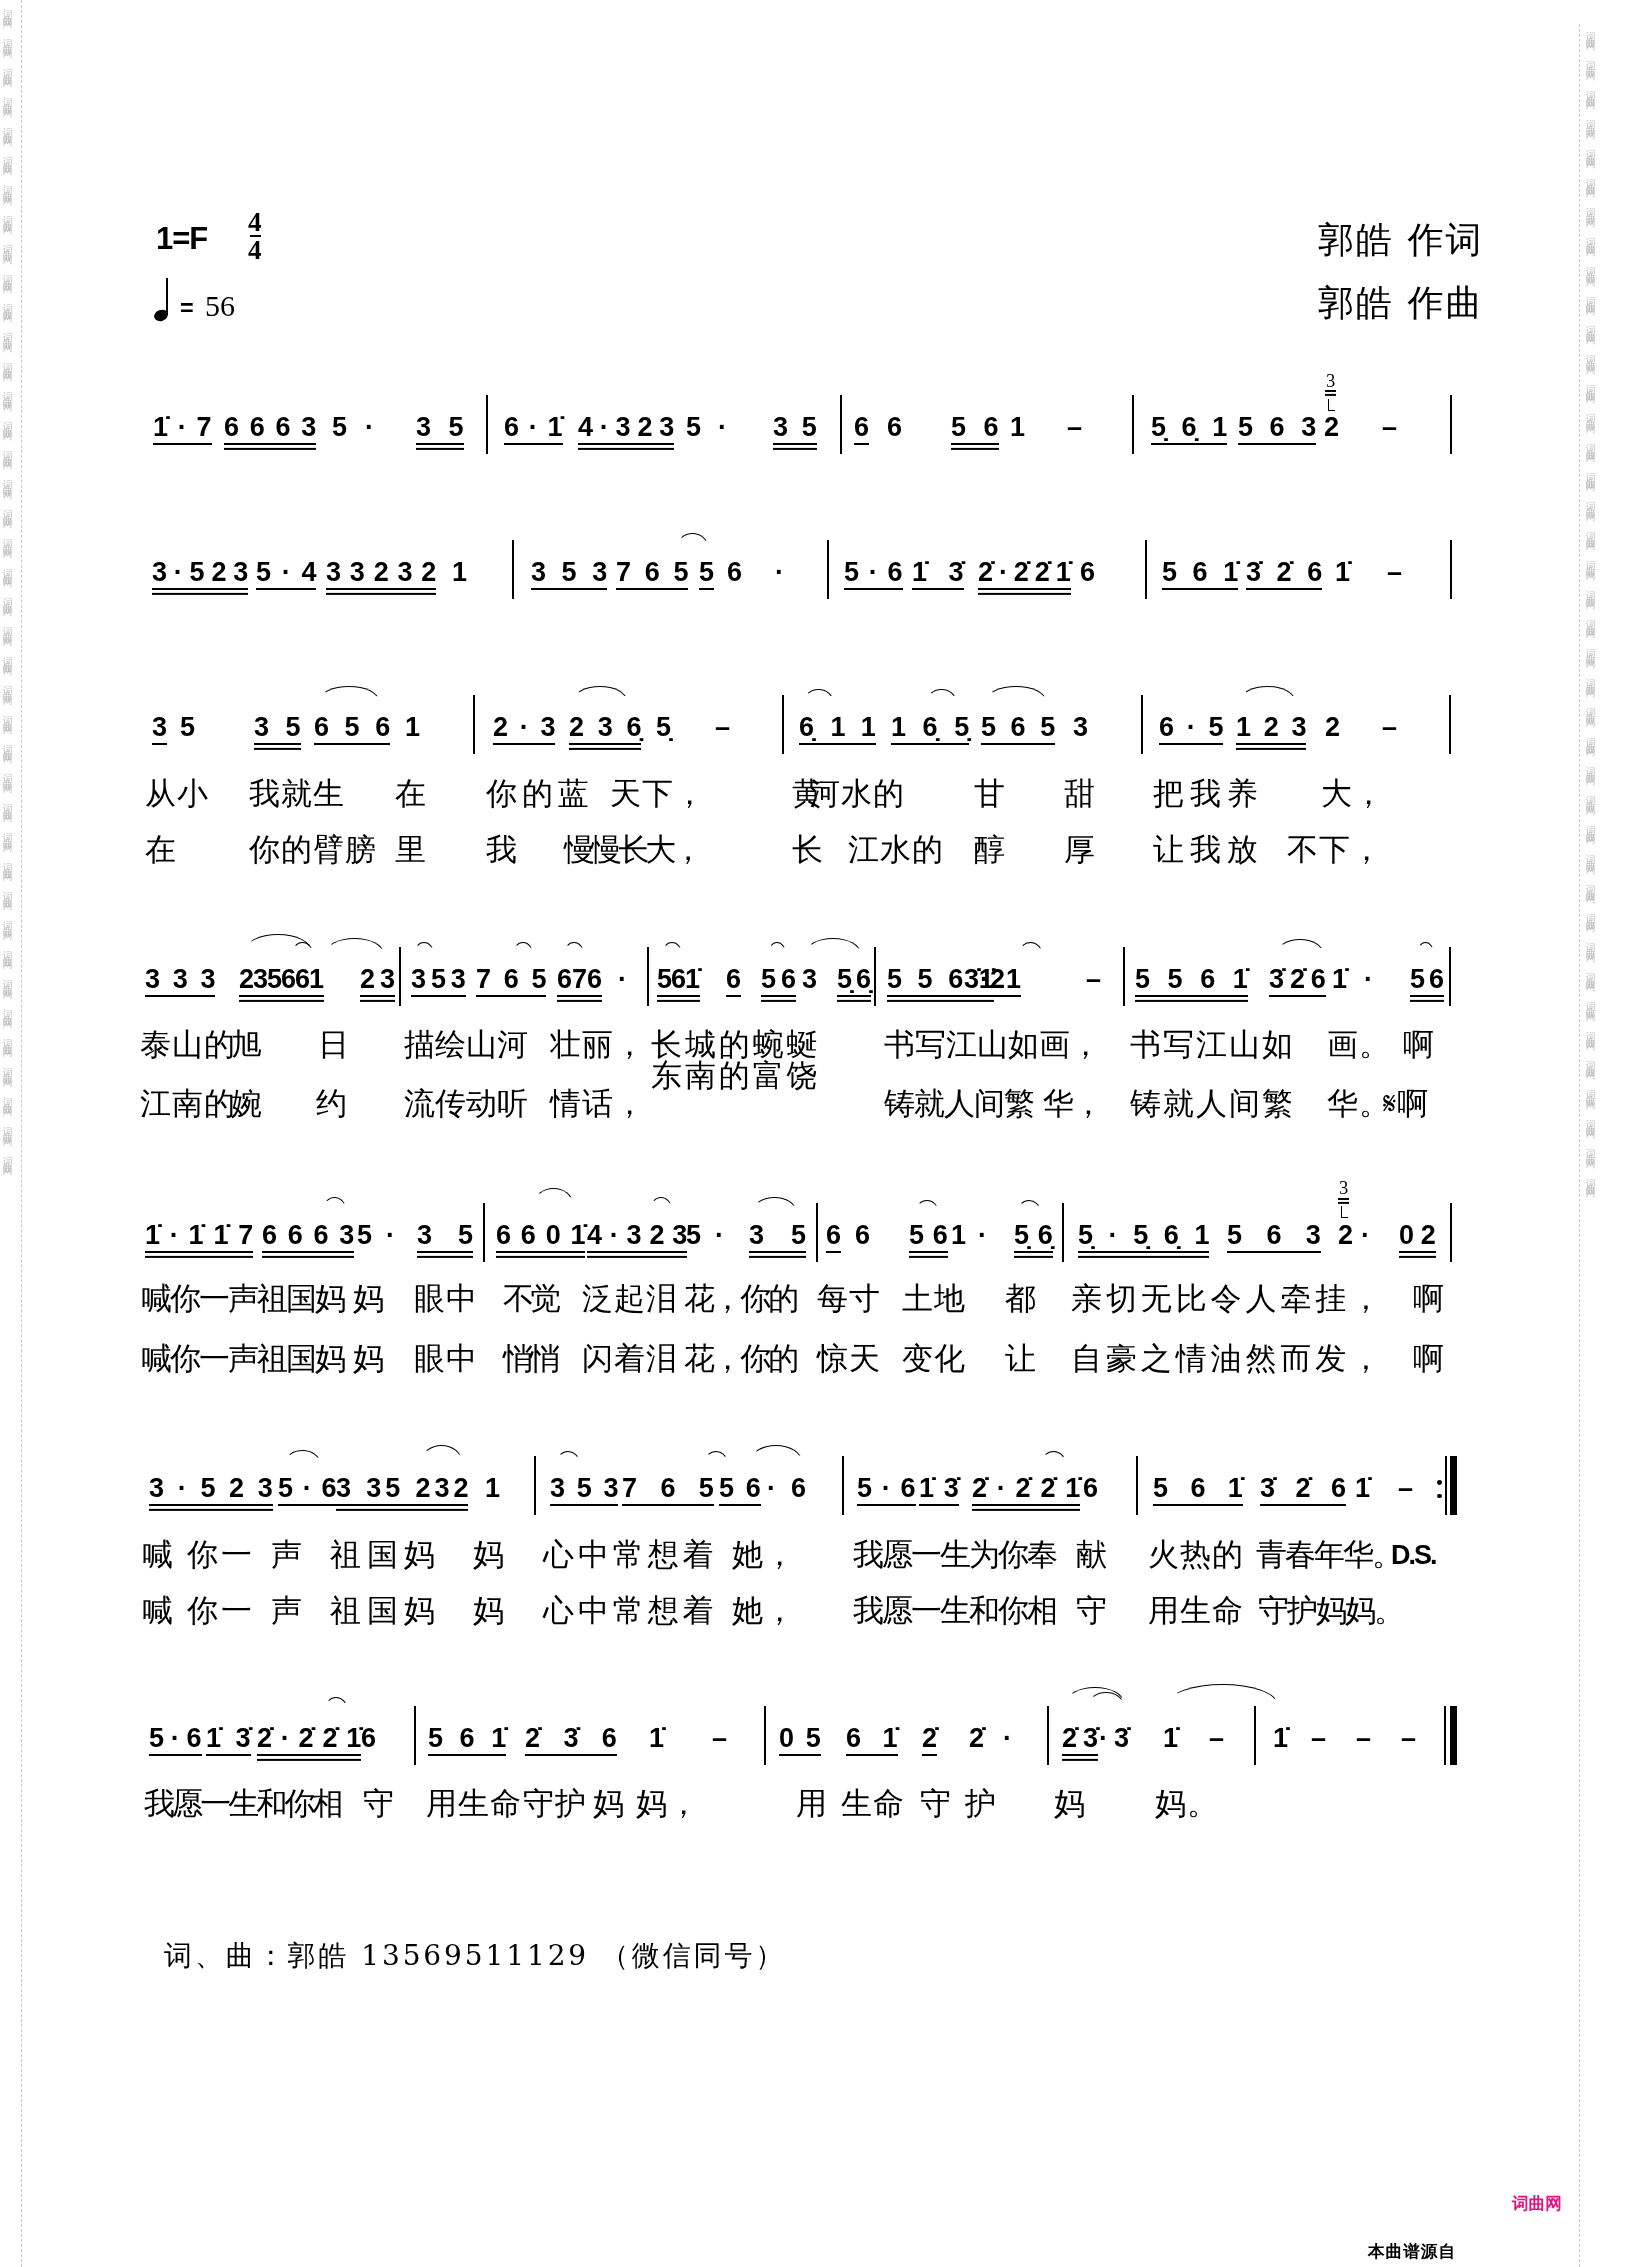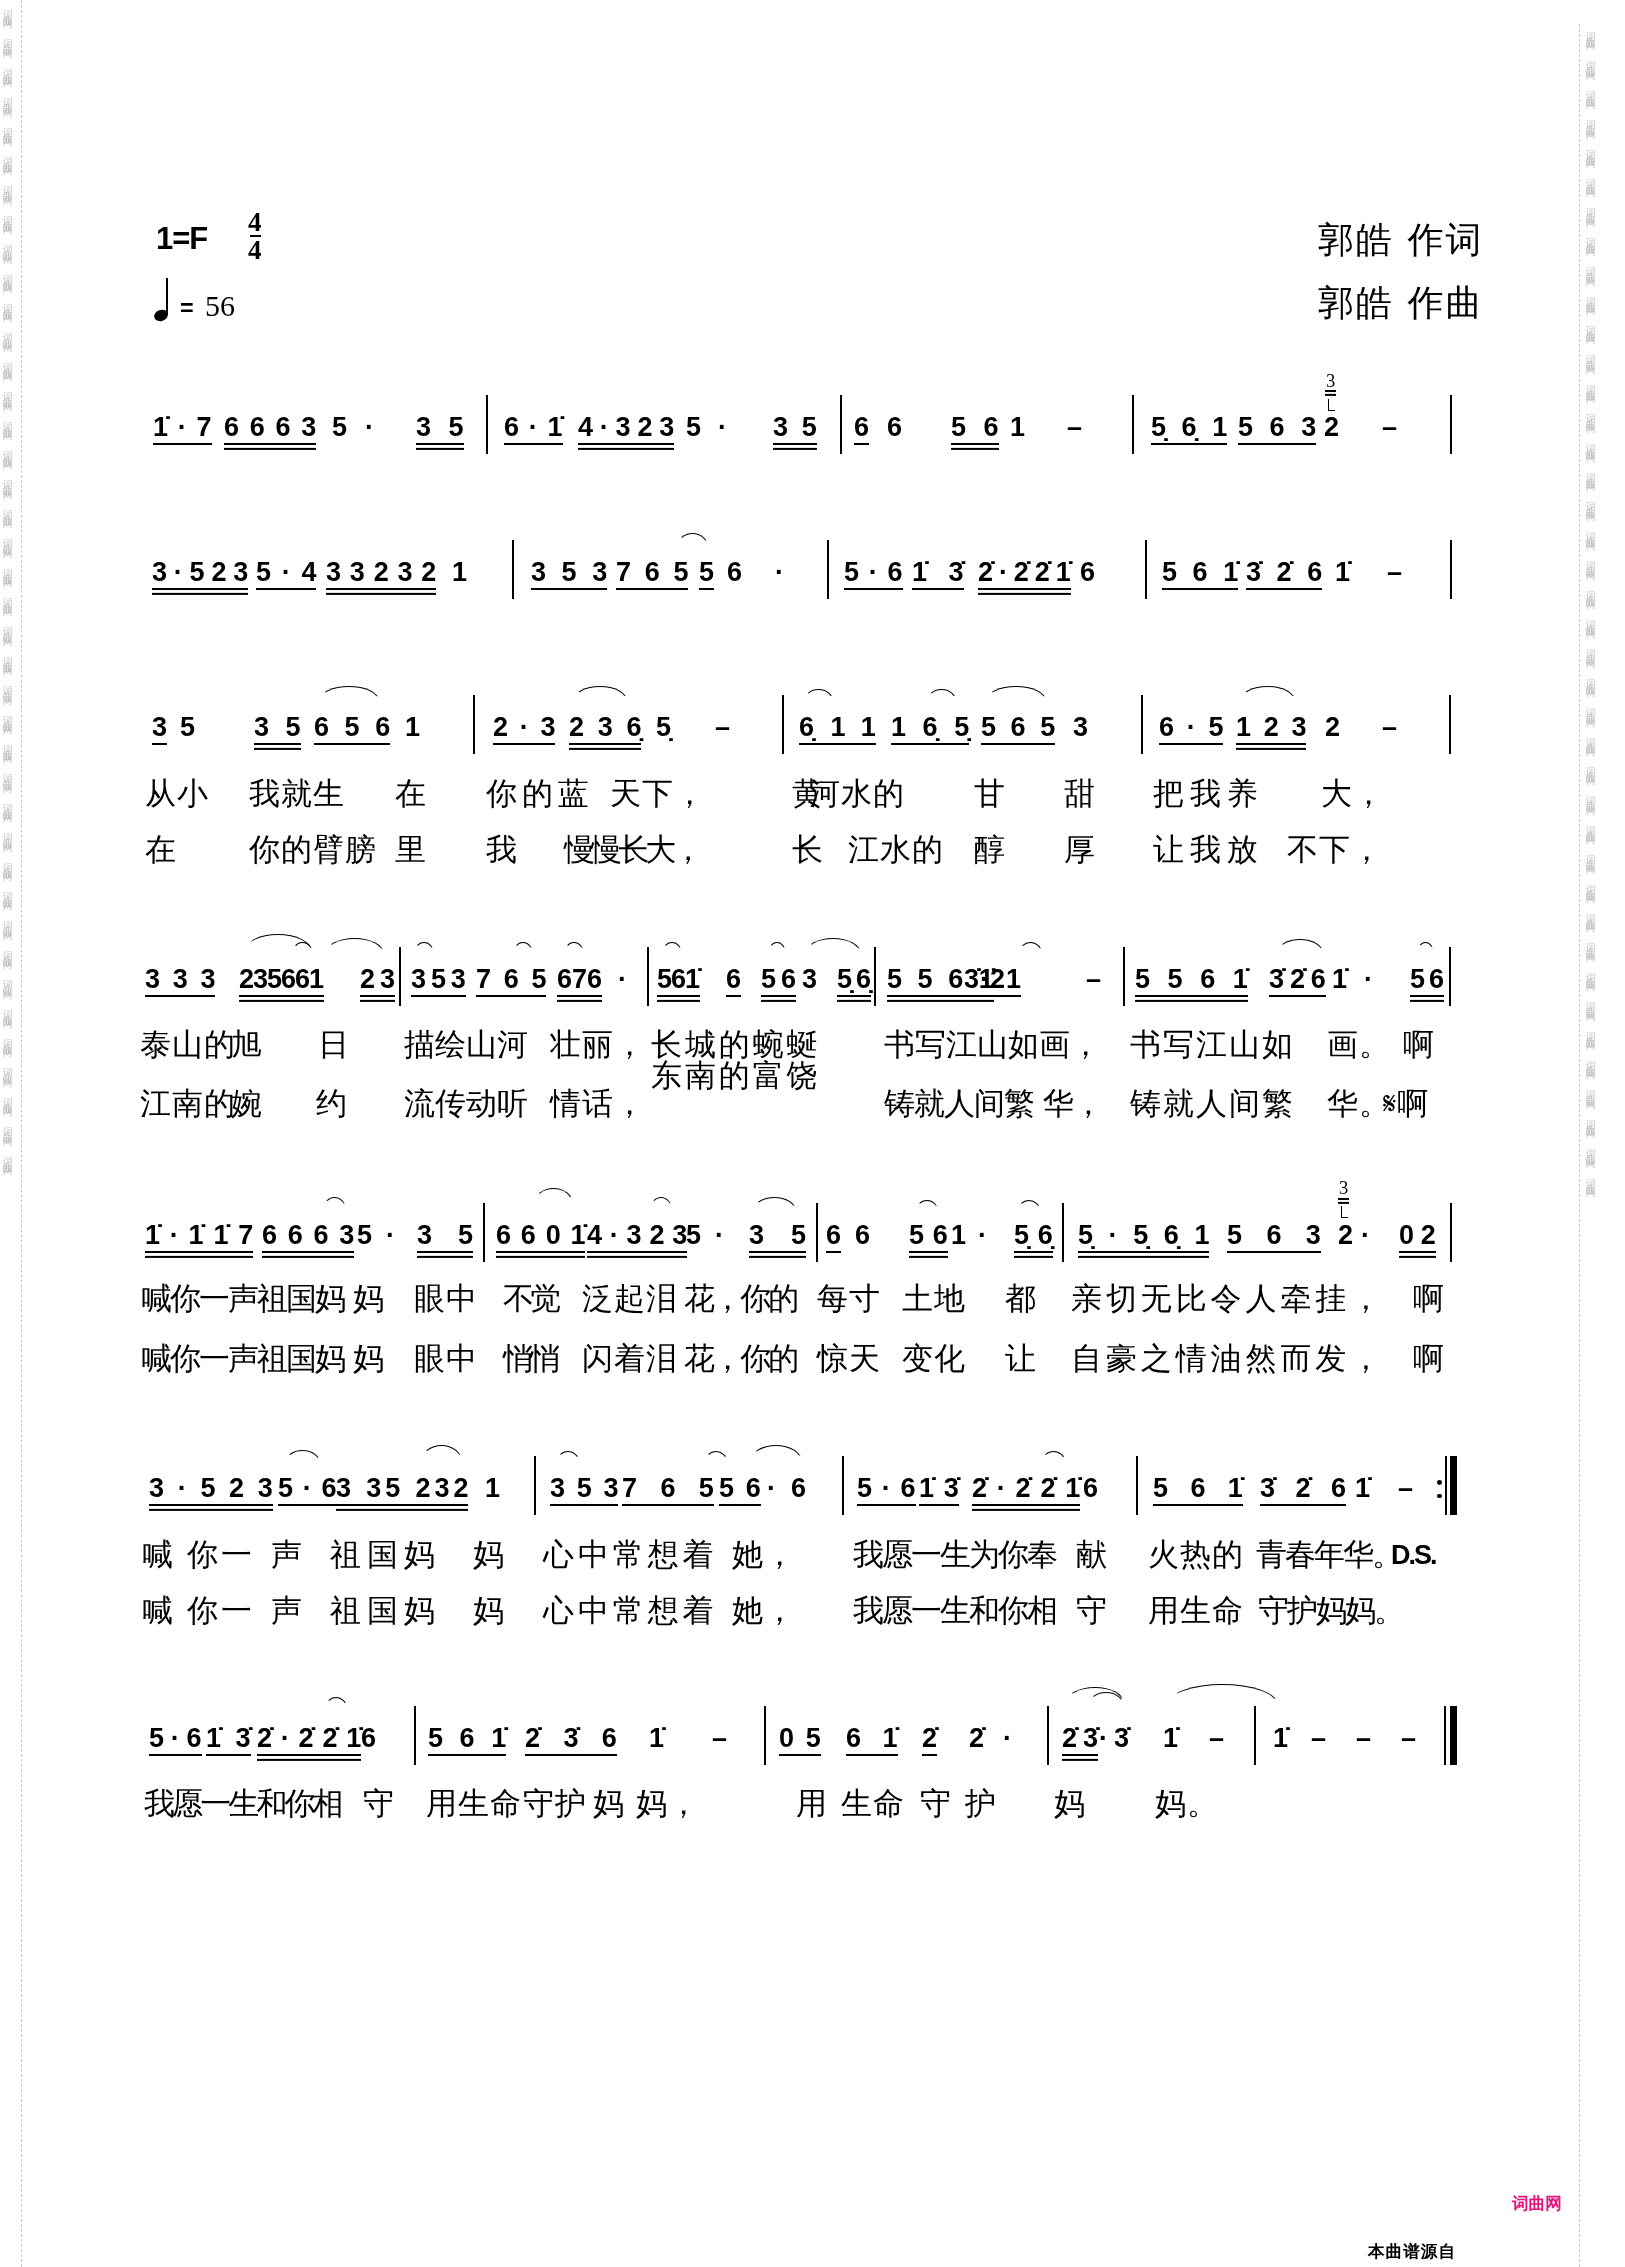--- a/index.html
+++ b/index.html
@@ -401,17 +401,18 @@
     <span class="ly" style="left:593px;top:1787px">妈</span>
     <span class="ly" style="left:636px;top:1787px">妈，</span>
     <span class="ly" style="left:796px;top:1787px">用</span>
     <span class="ly" style="left:841px;top:1787px">生命</span>
     <span class="ly" style="left:920px;top:1787px">守</span>
     <span class="ly" style="left:965px;top:1787px">护</span>
     <span class="ly" style="left:1054px;top:1787px">妈</span>
     <span class="ly" style="left:1155px;top:1787px">妈。</span>
   </div>
 
+  <div class="credit">词、曲：郭皓 13569511129 （微信同号）</div>
   <div class="src-label">本曲谱源自</div>
   <div class="src-site" style="color: rgb(226, 21, 126);">词曲网</div>
 
 </div>
 
 
 </body></html>

